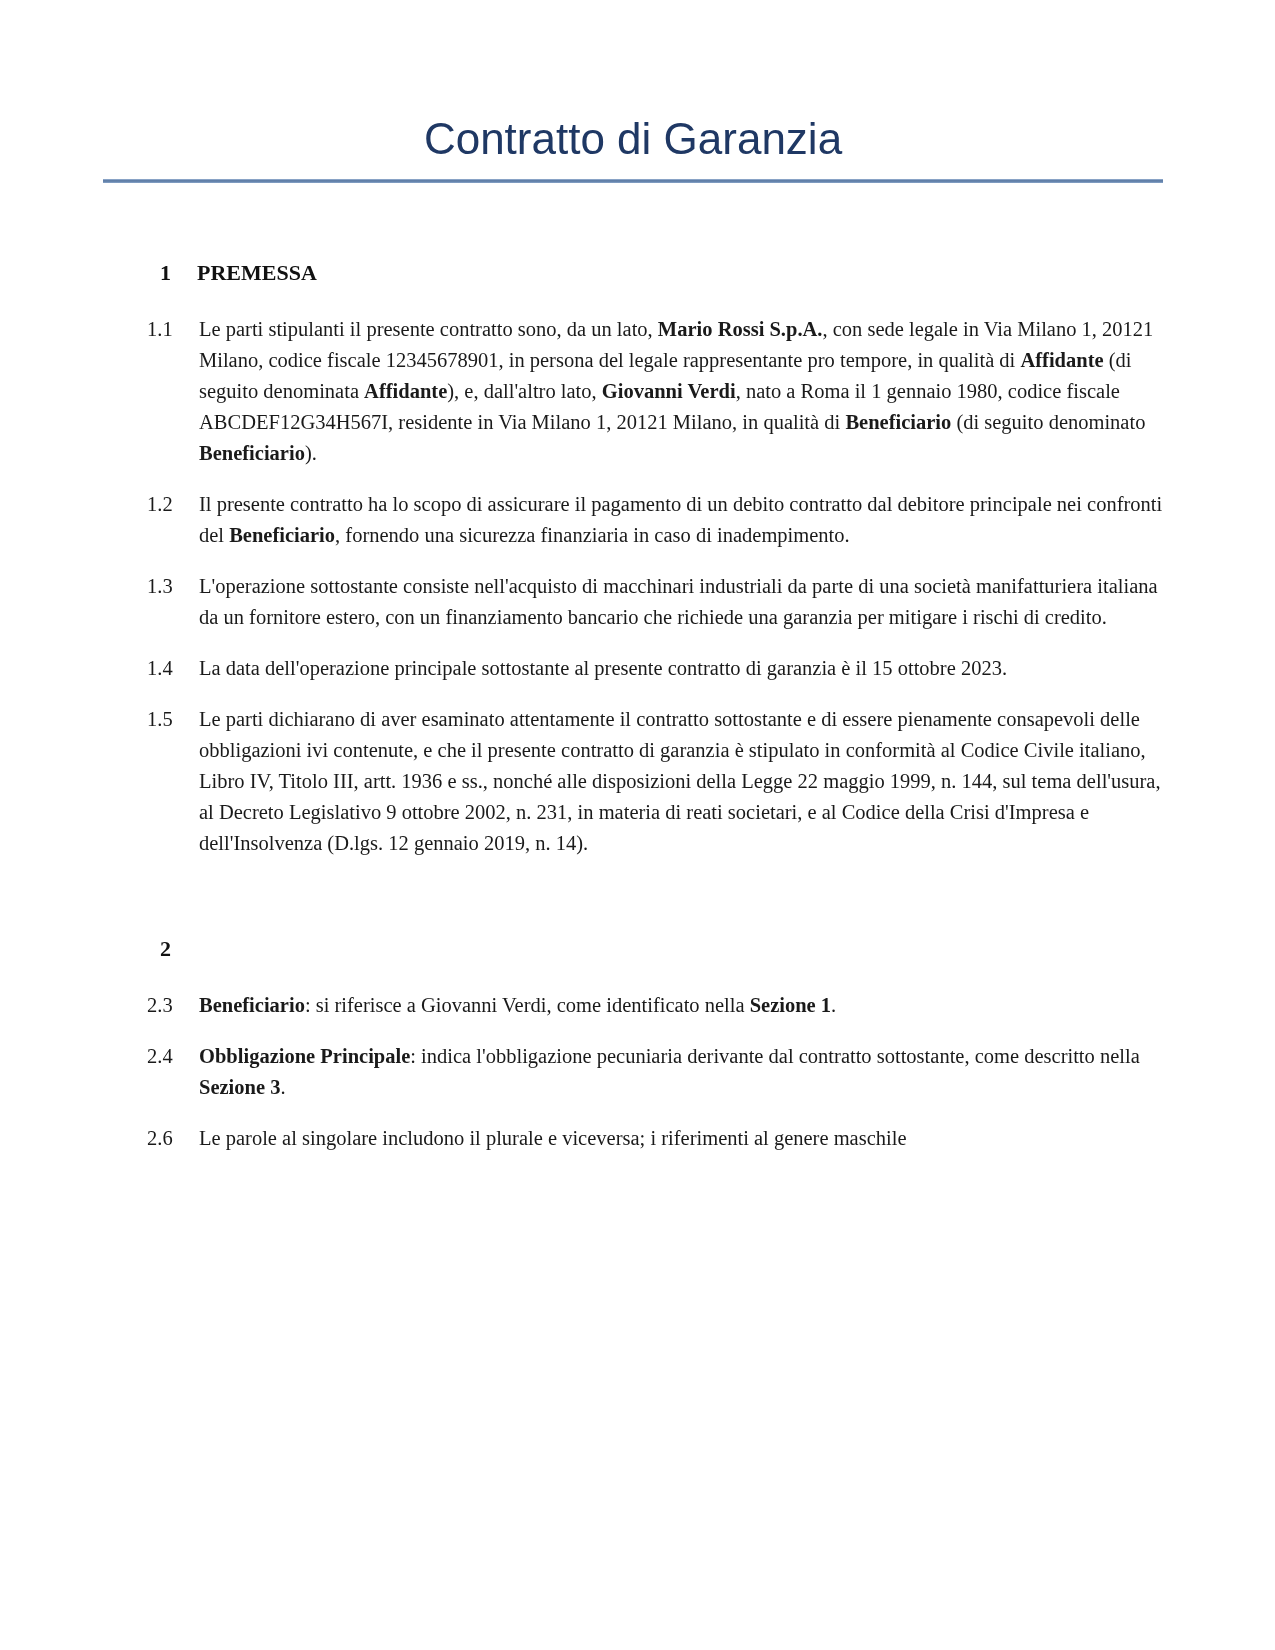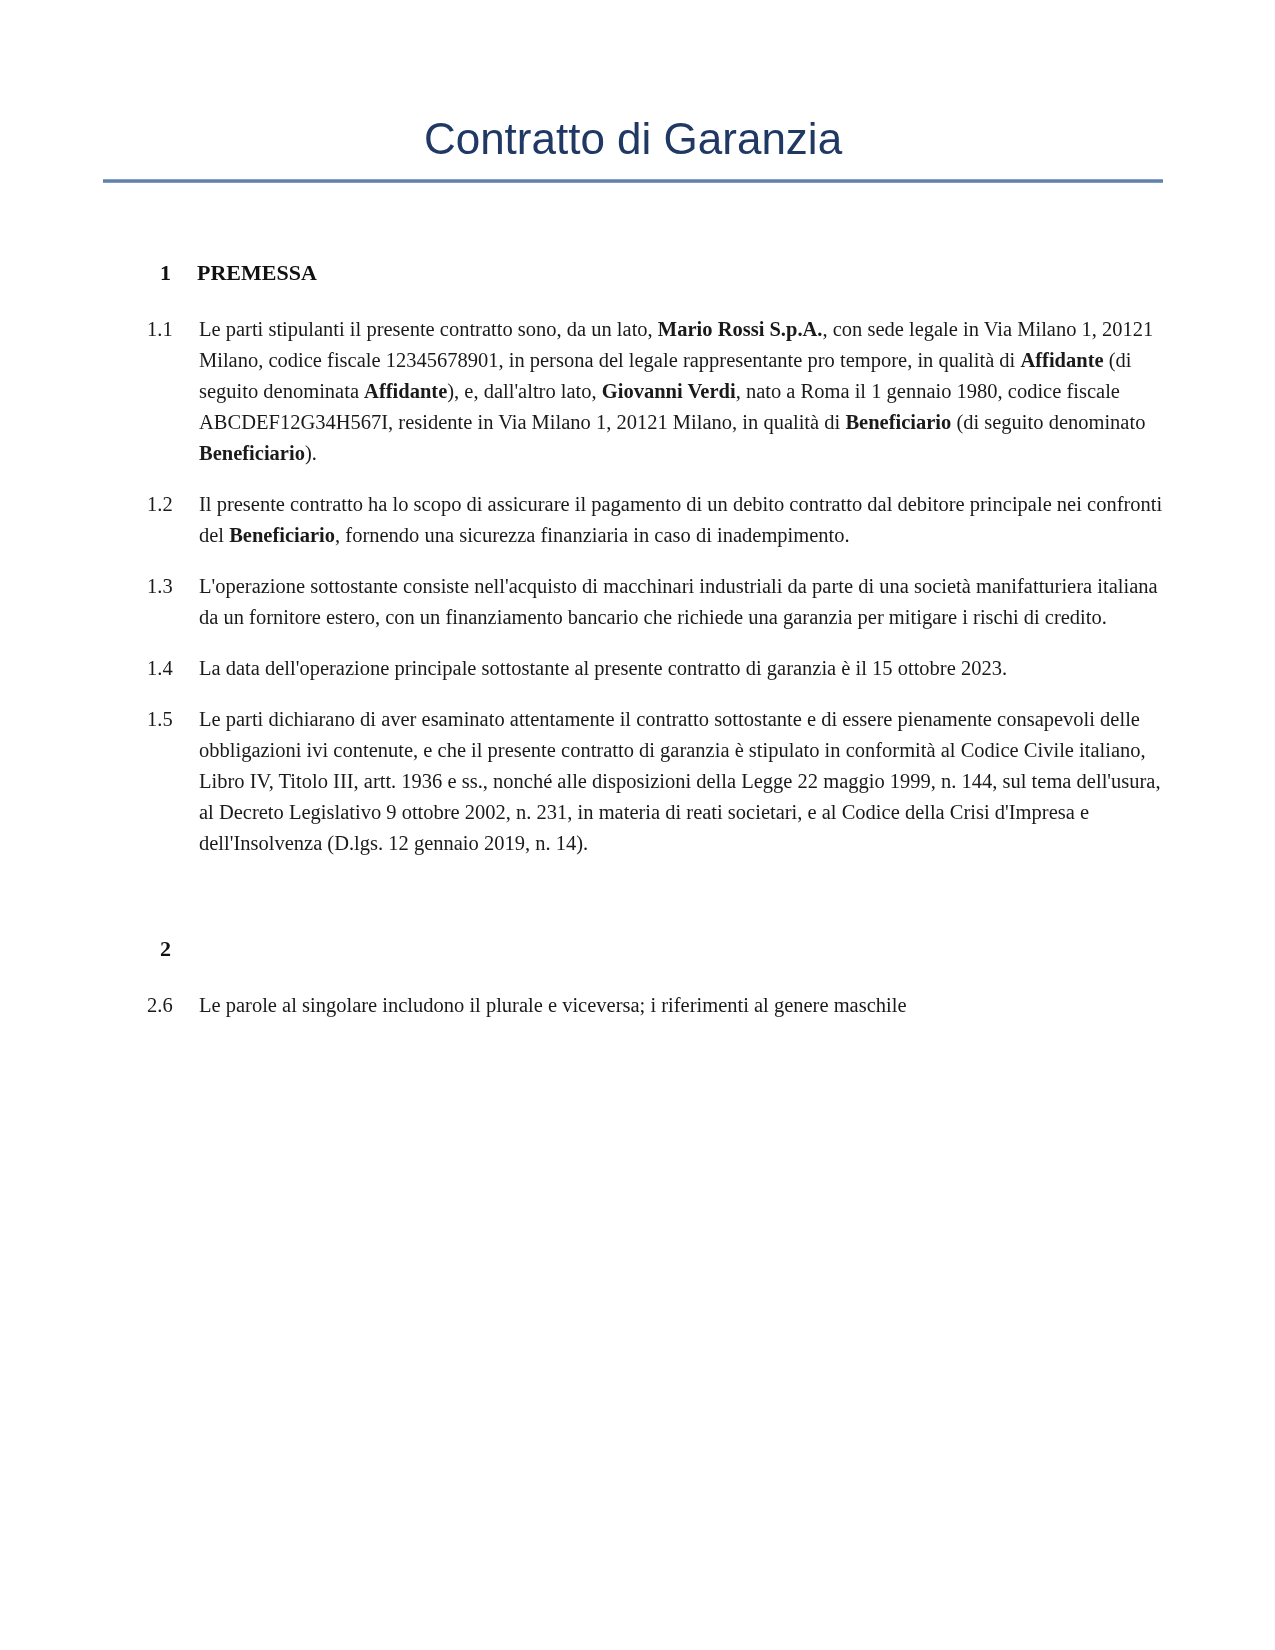--- a/index.html
+++ b/index.html
@@ -107,21 +107,29 @@
 </div>
   </section>
 
   <section class="section">
     <div class="section-heading">
       <span class="num">2</span>
     </div>
     <div>
 
 
+  <div class="clause">
+    <span class="num">2.3</span>
+    <p class="body"><strong>Beneficiario</strong><span>: si riferisce a Giovanni Verdi, come identificato nella </span><strong>Sezione 1</strong><span>.</span></p>
+  </div>
 
+  <div class="clause">
+    <span class="num">2.4</span>
+    <p class="body"><strong>Obbligazione Principale</strong><span>: indica l'obbligazione pecuniaria derivante dal contratto sottostante, come descritto nella </span><strong>Sezione 3</strong><span>.</span></p>
+  </div>
 
 
   <div class="clause">
     <span class="num">2.6</span>
     <p class="body"><span>Le parole al singolare includono il plurale e viceversa; i riferimenti al genere maschile</span></p>
   </div>
 </div>
   </section>
 </div>
 </div>

